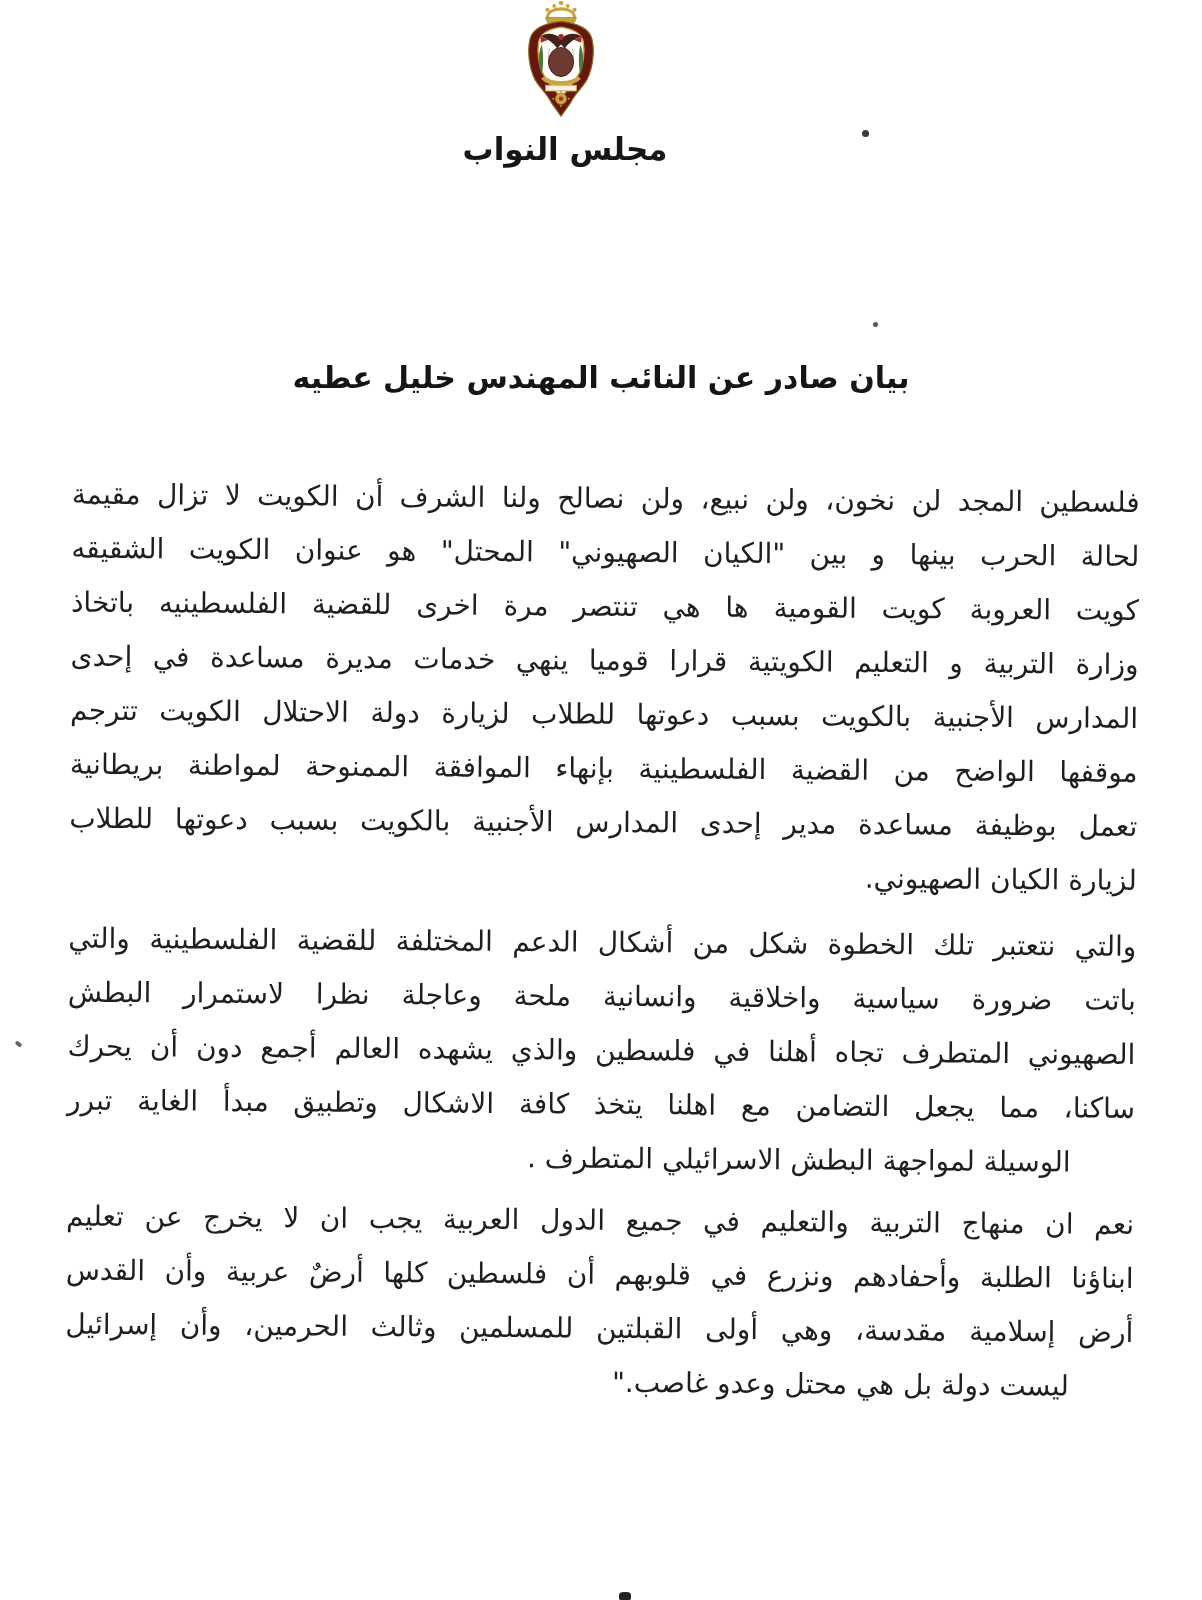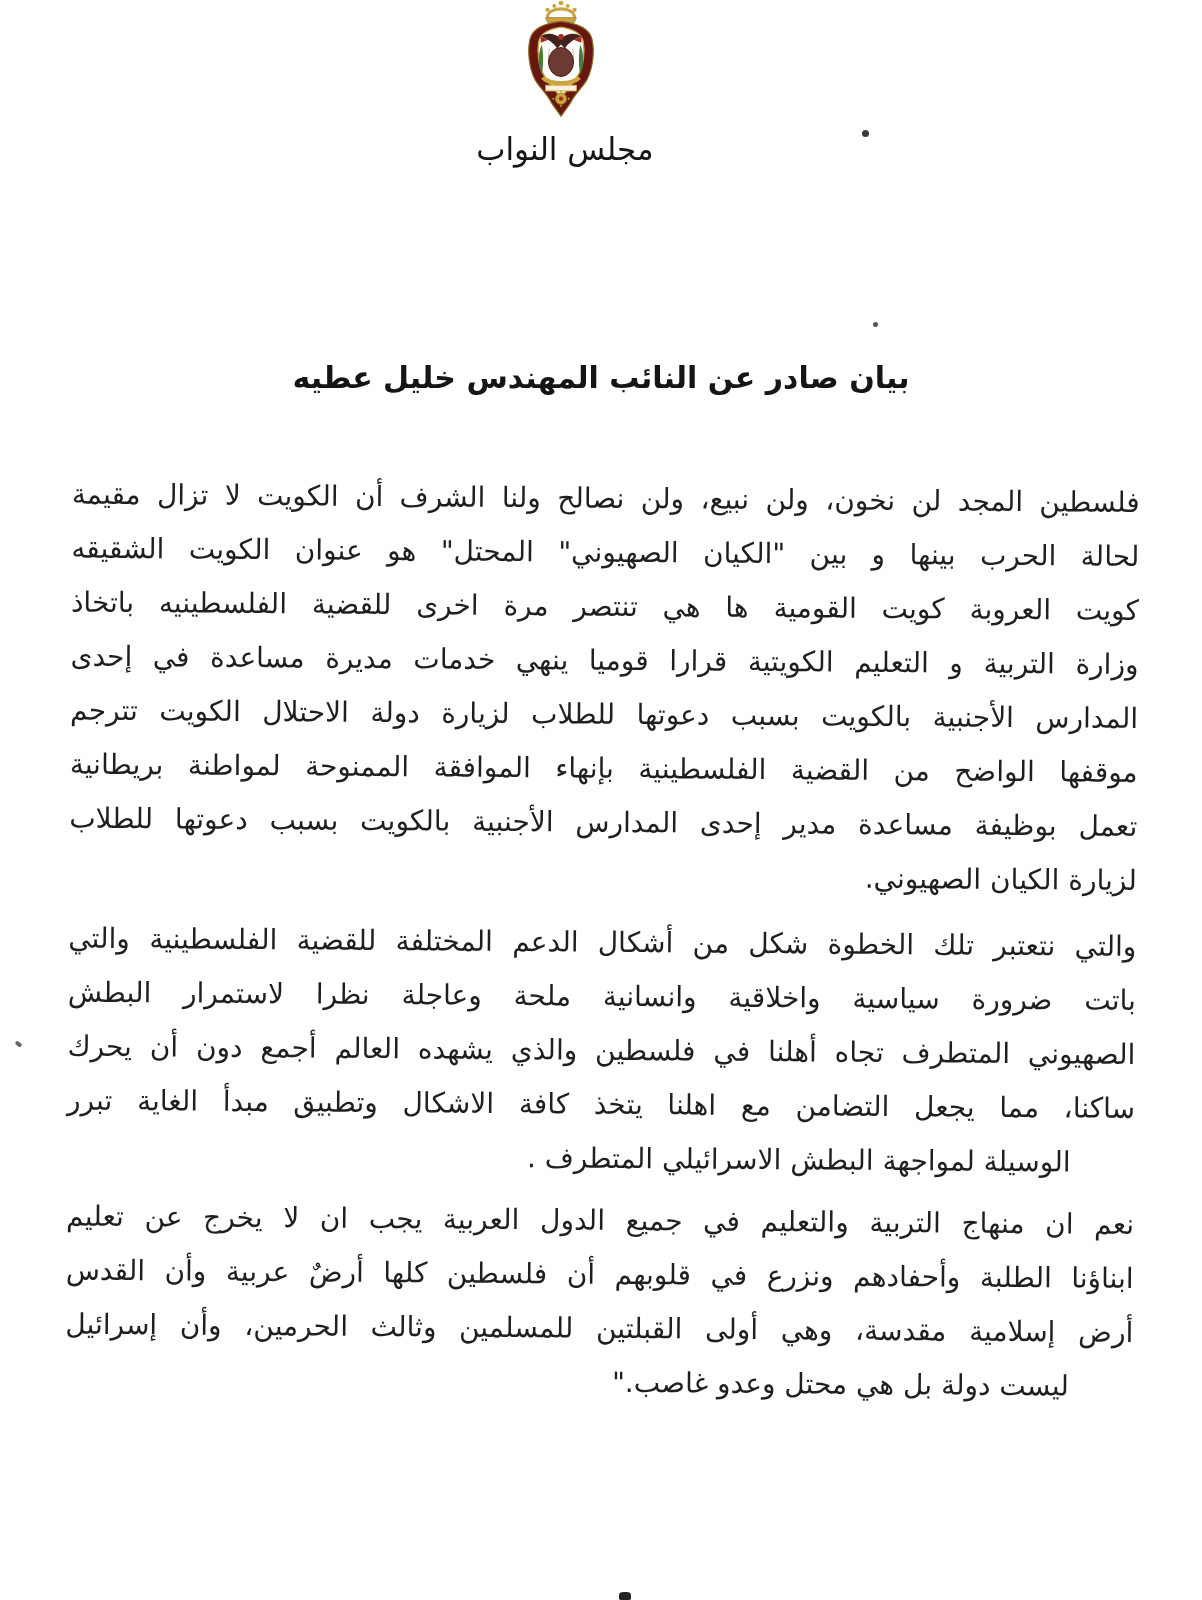--- a/index.html
+++ b/index.html
@@ -16,21 +16,21 @@
     position:absolute;
     left:503px; top:-2px;
     width:116px; height:128px;
   }
   .org-name {
     position:absolute;
     top:131px; left:415px; width:300px;
     text-align:center;
     direction:rtl;
     font-size:31px;
-    font-weight:normal;
+    font-weight:bold;
     color:#161616;
     letter-spacing:1px;
   }
   .doc-title {
     position:absolute;
     top:360px; left:0; width:1202px;
     text-align:center;
     direction:rtl;
     font-weight:bold;
     font-size:30px;

